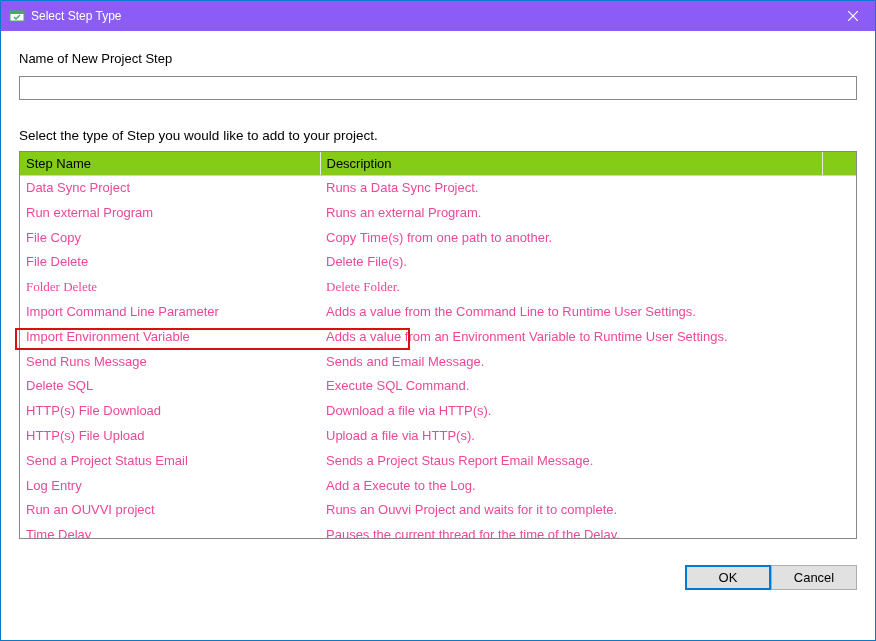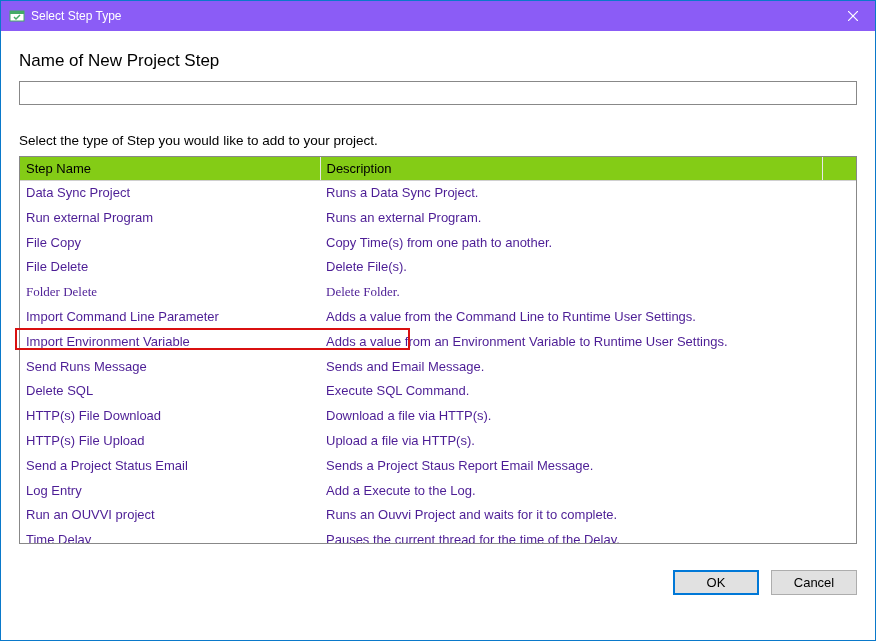--- a/index.html
+++ b/index.html
@@ -51,21 +51,21 @@
     .titlebar-close svg {
       width: 10px;
       height: 10px;
       stroke: #fff;
       stroke-width: 1.2;
     }
     .content {
       padding: 20px 18px 12px 18px;
     }
     .field-label {
-      font-size: 17px;
+      font-size: 13px;
       color: #000;
       margin-bottom: 10px;
     }
     .text-input {
       width: 100%;
       height: 24px;
       border: 1px solid #888;
       padding: 2px 4px;
       font-family: inherit;
       font-size: 13px;
@@ -99,21 +99,21 @@
     }
     .grid-table th:last-child {
       border-right: none;
     }
     .col-name { width: 300px; }
     .col-desc { width: auto; }
     .col-empty { width: 34px; }
     .grid-table td {
       padding: 2px 6px;
       font-size: 13px;
-      color: #4c1d95;
+      color: #ec4899;
       line-height: 1.6;
       white-space: nowrap;
       overflow: hidden;
     }
     .highlight-row td {
       position: relative;
       font-family: Liberation Serif, serif;
     }
     .highlight-overlay {
       position: absolute;
@@ -123,21 +123,21 @@
       height: 22px;
       border: 2px solid #d91010;
       pointer-events: none;
     }
     .content-wrap {
       position: relative;
     }
     .button-row {
       display: flex;
       justify-content: flex-end;
-      gap: 12px;
+      gap: 0;
       padding: 14px 18px 14px 0;
     }
     .btn {
       width: 86px;
       height: 25px;
       font-family: inherit;
       font-size: 13px;
       background: #e1e1e1;
       border: 1px solid #adadad;
       cursor: pointer;

